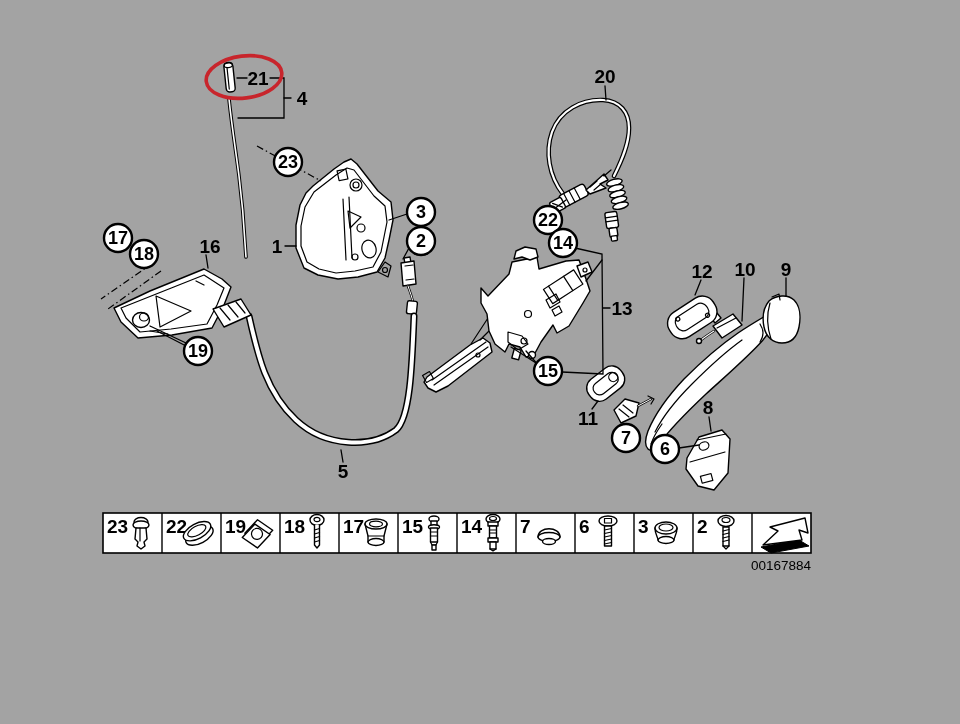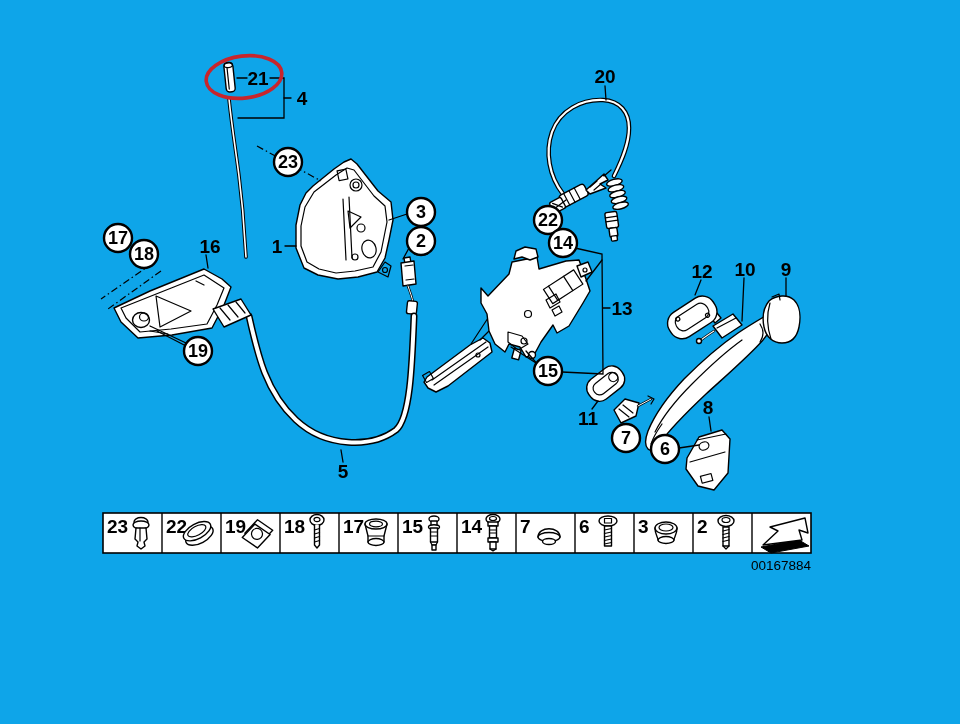--- a/index.html
+++ b/index.html
@@ -1,16 +1,16 @@
 <!DOCTYPE html>
 <html><head>
 <meta charset="utf-8">
 <style>
   html,body{margin:0;padding:0;background:#fff;}
-  .stage{width:960px;height:724px;position:relative;background:#0ea5e9;overflow:hidden;
+  .stage{width:960px;height:724px;position:relative;background:#a3a3a3;overflow:hidden;
          font-family:"Liberation Sans",sans-serif;}
   svg{display:block;}
   .p   {fill:#fff;stroke:#000;stroke-width:1.4;stroke-linejoin:round;stroke-linecap:round;}
   .pn  {fill:none;stroke:#000;stroke-width:1.2;stroke-linejoin:round;stroke-linecap:round;}
   .ln  {fill:none;stroke:#000;stroke-width:1.3;stroke-linecap:round;}
   .dd  {fill:none;stroke:#000;stroke-width:1.2;stroke-dasharray:7 3 1.5 3;}
   .cabK{fill:none;stroke:#000;stroke-linecap:round;}
   .cabW{fill:none;stroke:#fff;stroke-linecap:round;}
   .co  {fill:#fff;stroke:#000;stroke-width:2.4;}
   .lbl {font:bold 19px "Liberation Sans",sans-serif;fill:#000;text-anchor:middle;}

